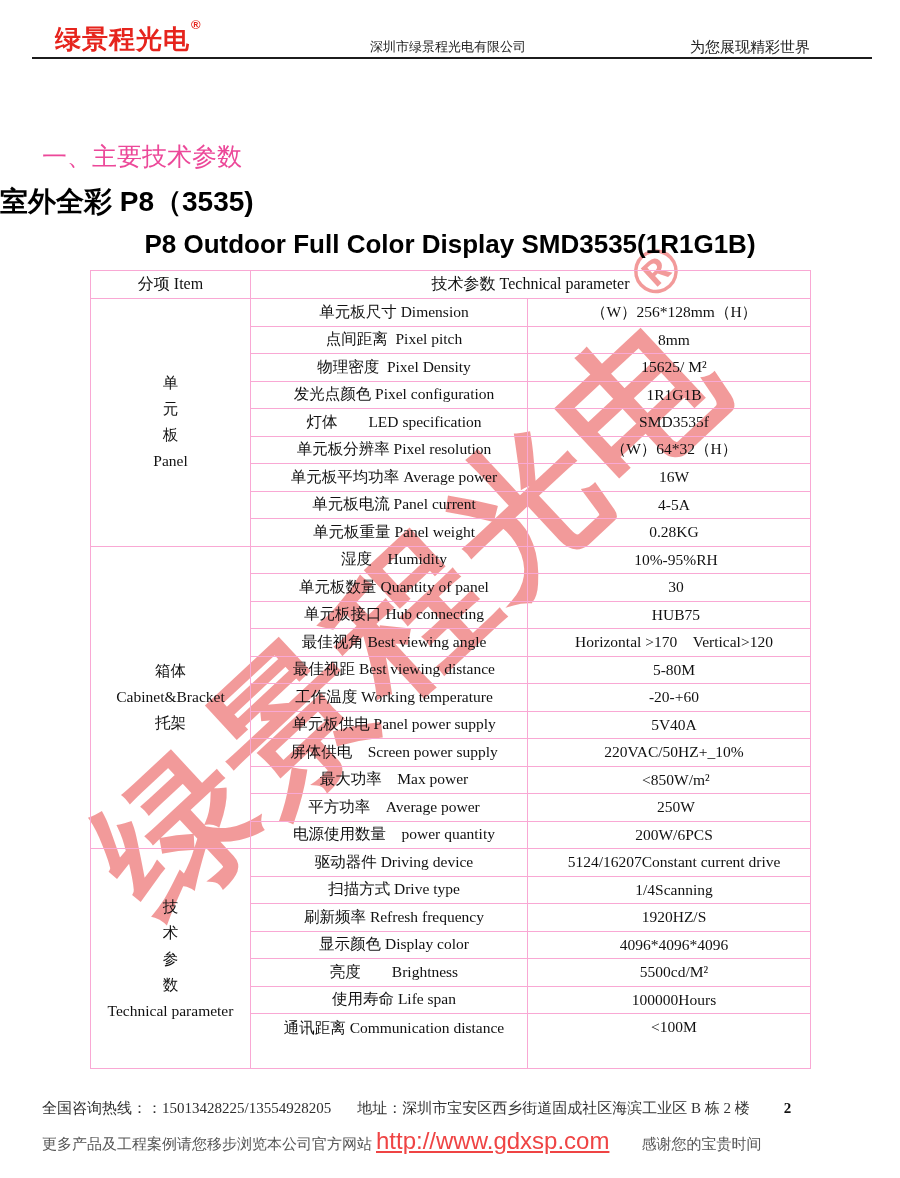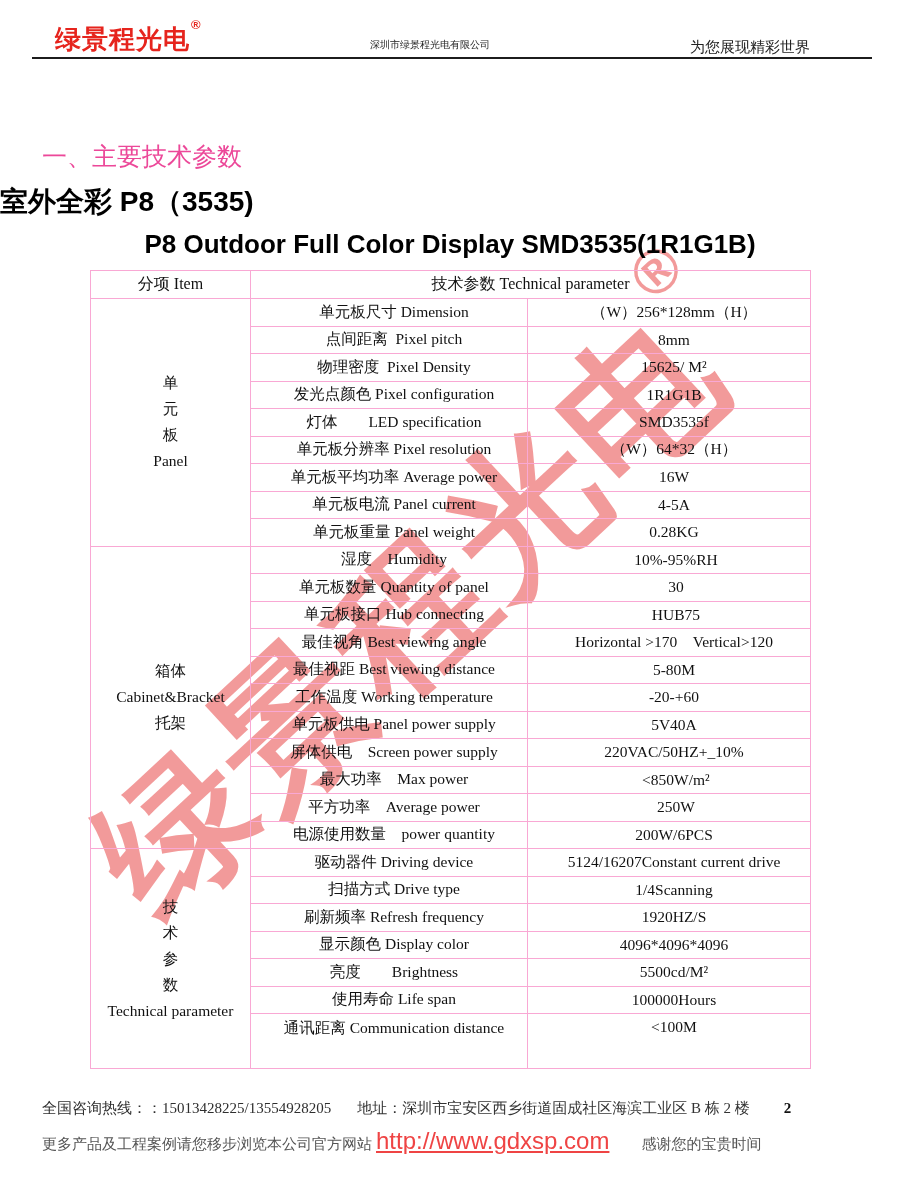--- a/index.html
+++ b/index.html
@@ -11,21 +11,21 @@
   }
 
   
   .hdr-logo {
     position: absolute; left: 55px; top: 22px;
     font-family: "Liberation Sans", "DejaVu Sans", sans-serif;
     font-weight: bold; font-size: 26px; color: #e6241d;
     letter-spacing: 1px; z-index: 5;
   }
   .hdr-logo sup { font-size: 13px; position: relative; top: -9px; left: 1px; }
-  .hdr-company { position: absolute; left: 370px; top: 38px; font-size: 10px; color: #222; z-index: 5; }
+  .hdr-company { position: absolute; left: 370px; top: 38px; font-size: 13px; color: #222; z-index: 5; }
   .hdr-slogan  { position: absolute; left: 690px; top: 38px; font-size: 15px; color: #222; z-index: 5; }
   .hdr-rule { position: absolute; left: 32px; top: 57px; width: 840px; height: 2px; background: #1c1c1c; z-index: 5; }
 
   
   .section-heading { position: absolute; left: 42px; top: 140px; font-size: 25px; color: #ec4899; z-index: 5; }
   .title-cn {
     position: absolute; left: 0; top: 183px; width: 900px; text-align: left;
     font-family: "Liberation Sans", "DejaVu Sans", sans-serif;
     font-weight: bold; font-size: 28px; color: #000; z-index: 5;
   }

